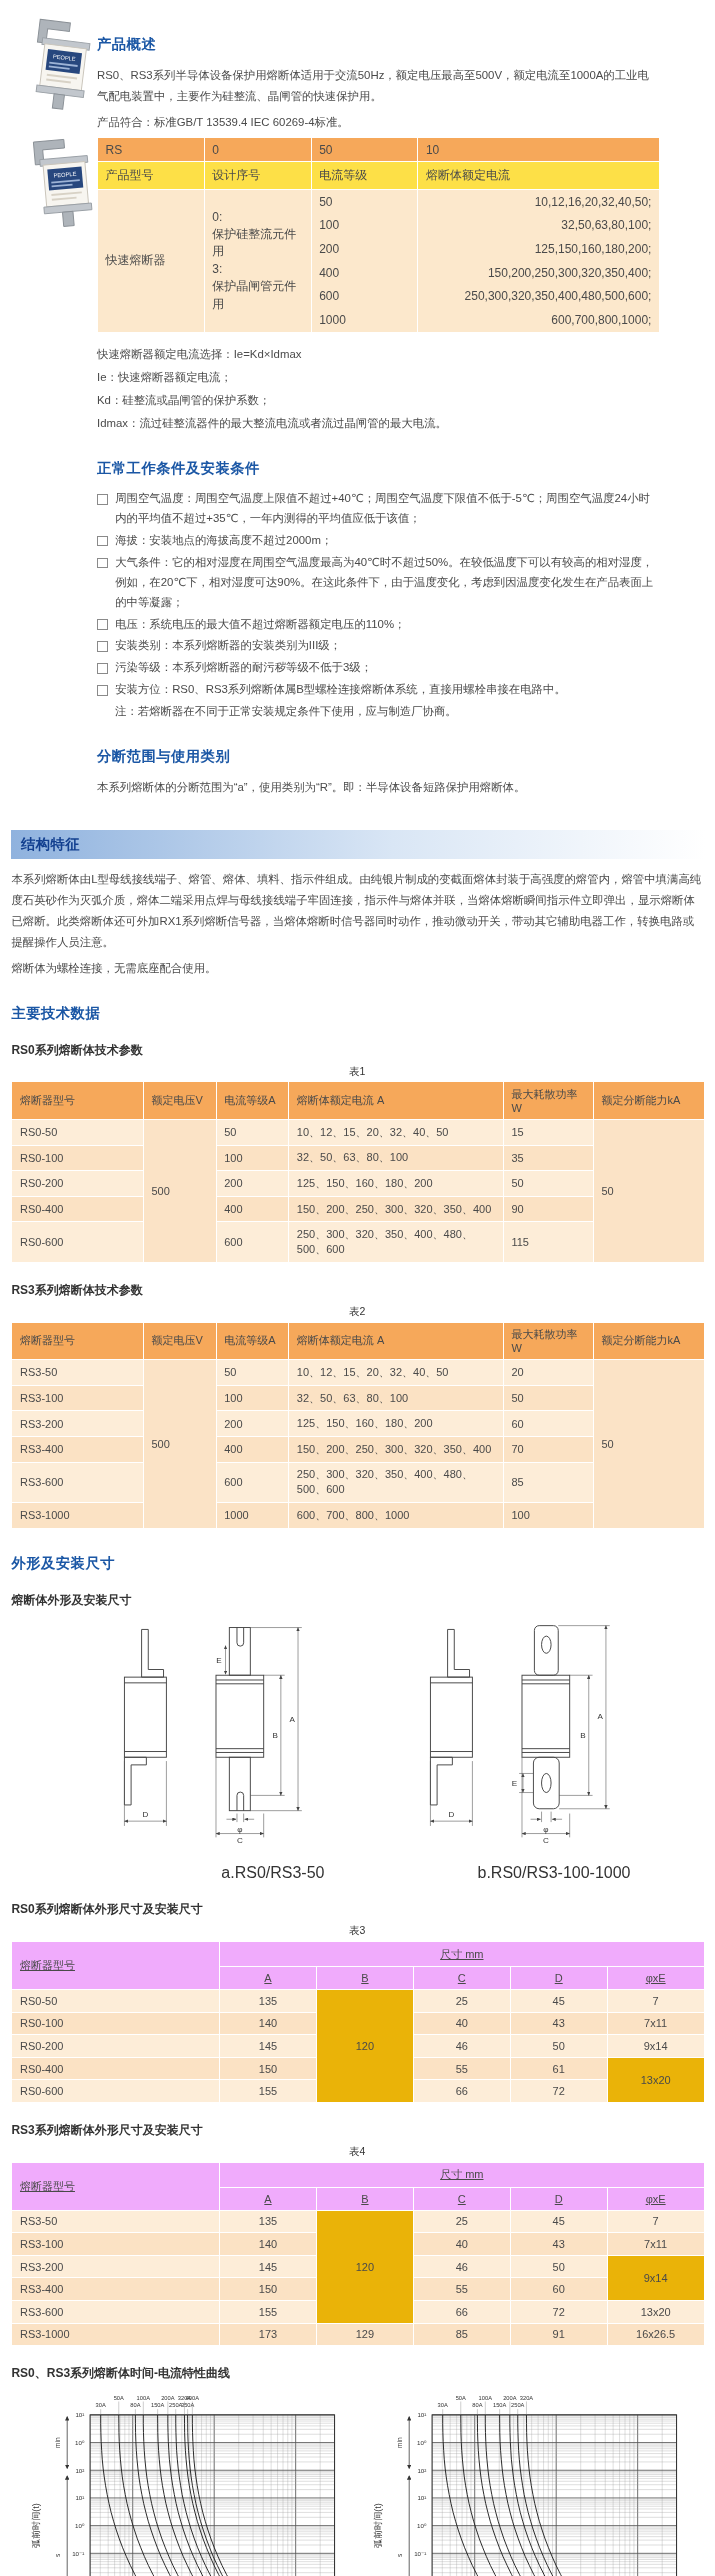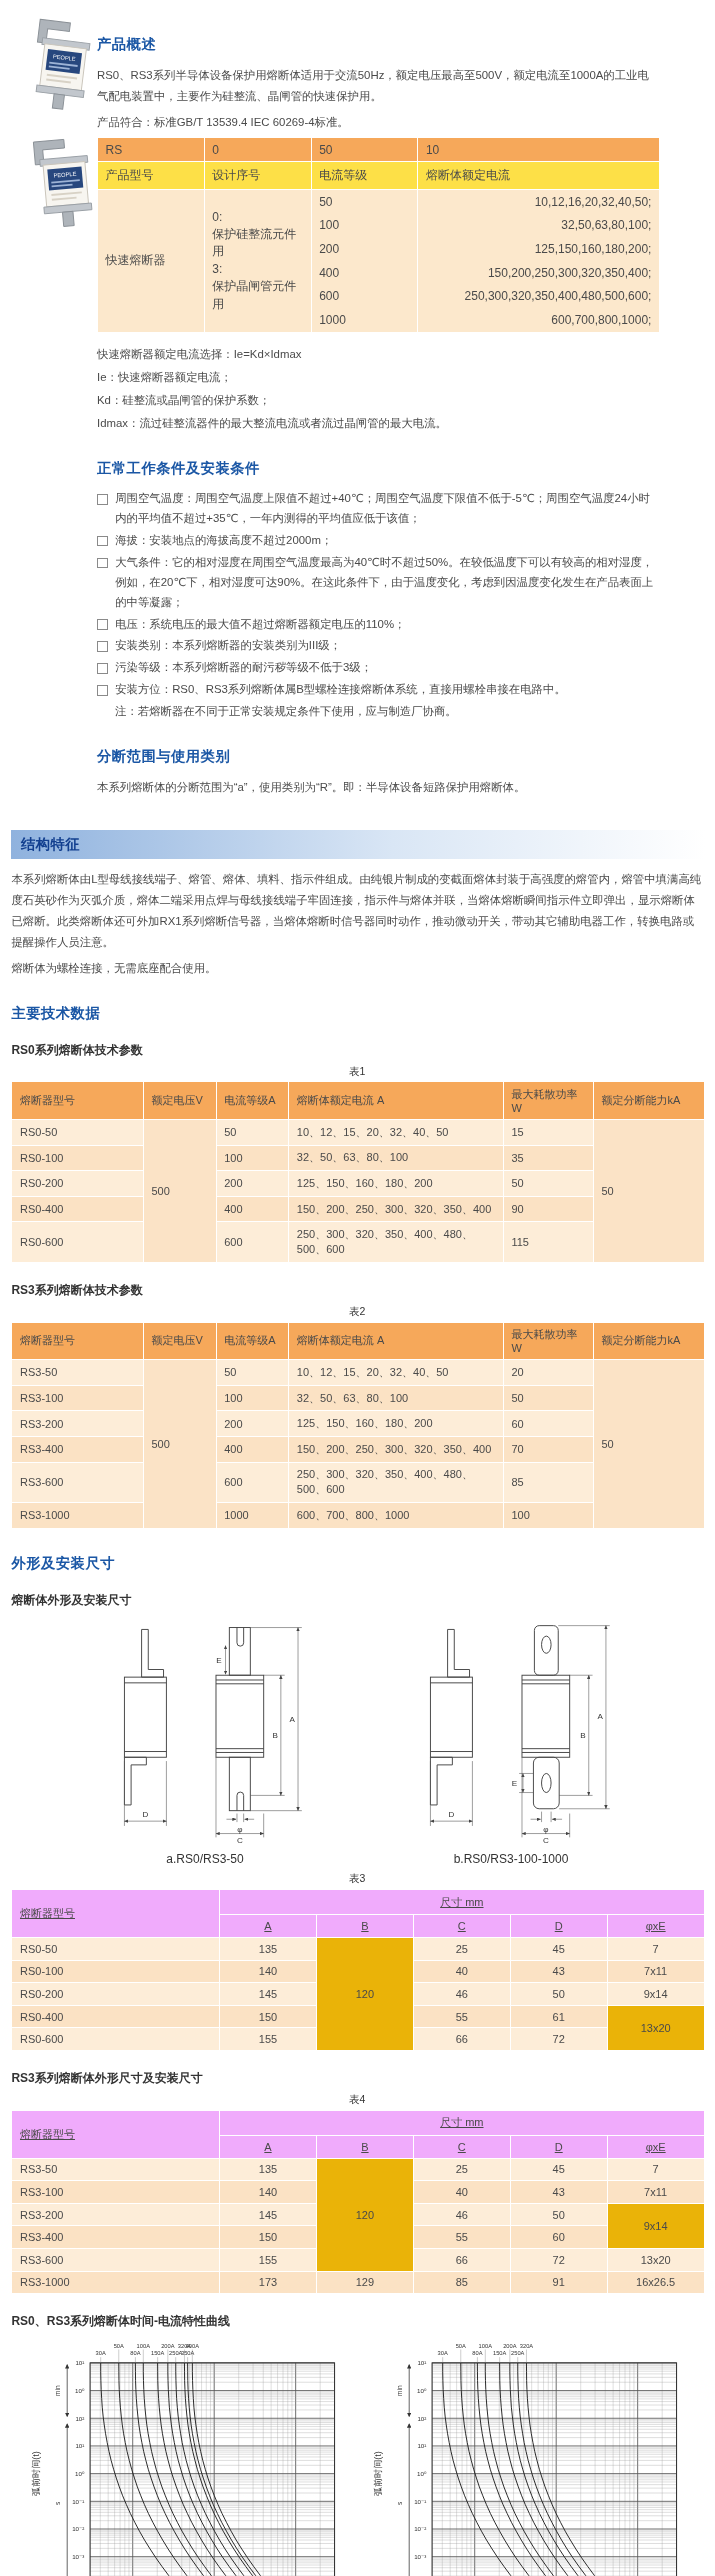--- a/index.html
+++ b/index.html
@@ -33,21 +33,21 @@
   .gt td.design{text-align:left;line-height:1.45;}
   .tag{ text-align:center;font-size:10.5px;color:#333;margin:1.9px 1.9px 2.9px 0;}
   .subcap{font-weight:bold;color:#333;font-size:12px;margin:19px 0 5.7px 0;}
   .dt td,.dt th{border:1.9px solid #fff;padding:4.8px 7.6px;font-weight:normal;text-align:center;font-size:11px;}
   .dt thead th{background:#f0abfc;text-decoration:underline;}
   .dt th.model{text-align:left;}
   .dt td.model{text-align:left;}
   .dt td.merge{background:#eab308;vertical-align:middle;}
   .drawings{display:flex;justify-content:center;gap:67px;margin:9.5px 0 5.7px 0;}
   .drawing{text-align:center;}
-  .drawcap{font-size:12px;color:#333;margin-top:5px;}
+  .drawcap{font-size:16px;color:#333;margin-top:17px;text-align:right;}
   .charts{display:flex;justify-content:center;gap:25px;margin-top:7.6px;}
   .dim-text{font-family:"Liberation Sans",sans-serif;}
 </style>
 </head>
 <body>
 
 <div class="layout">
 
   <div class="photos">
     <div class="photo">
@@ -406,20 +406,21 @@
             <text x="218" y="106" text-anchor="middle">A</text>
             <text x="200" y="126" text-anchor="middle">B</text>
             <text x="161" y="224" text-anchor="middle">φ</text>
             <text x="161" y="236" text-anchor="middle">C</text>
           </g>
         </svg>
         <div class="drawcap">b.RS0/RS3-100-1000</div>
       </div>
     </div>
 
+    <div class="subcap">RS0系列熔断体外形尺寸及安装尺寸</div>
     <div class="tag">表3</div>
     <table class="dt">
       <thead>
         <tr>
           <th rowspan="2" class="model" style="width:30%">熔断器型号</th>
           <th colspan="5">尺寸 mm</th>
         </tr>
         <tr>
           <th style="width:14%">A</th>
           <th style="width:14%">B</th>

